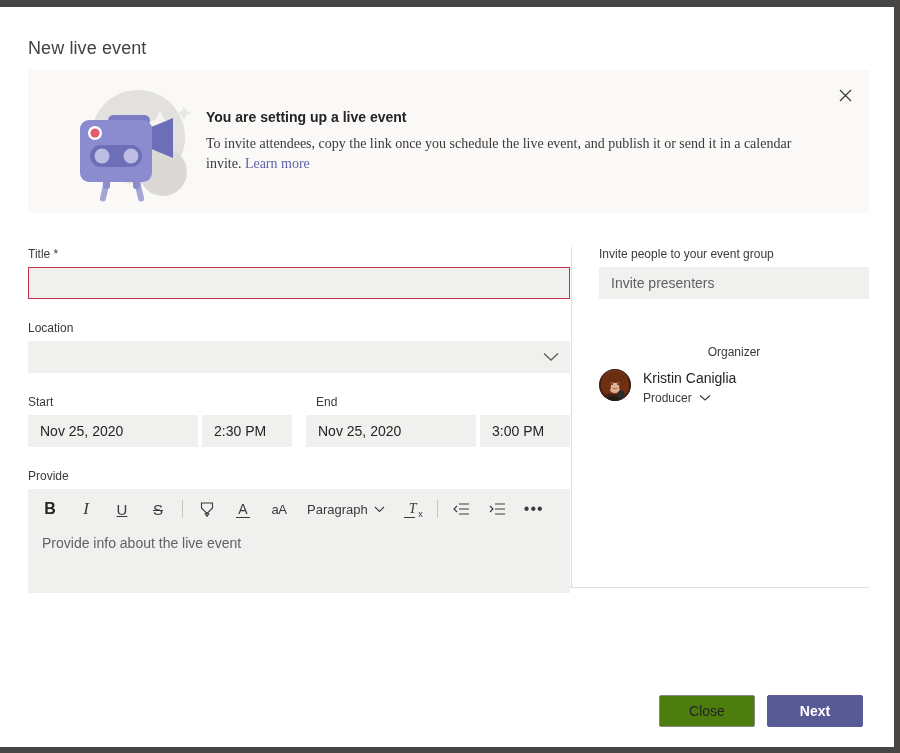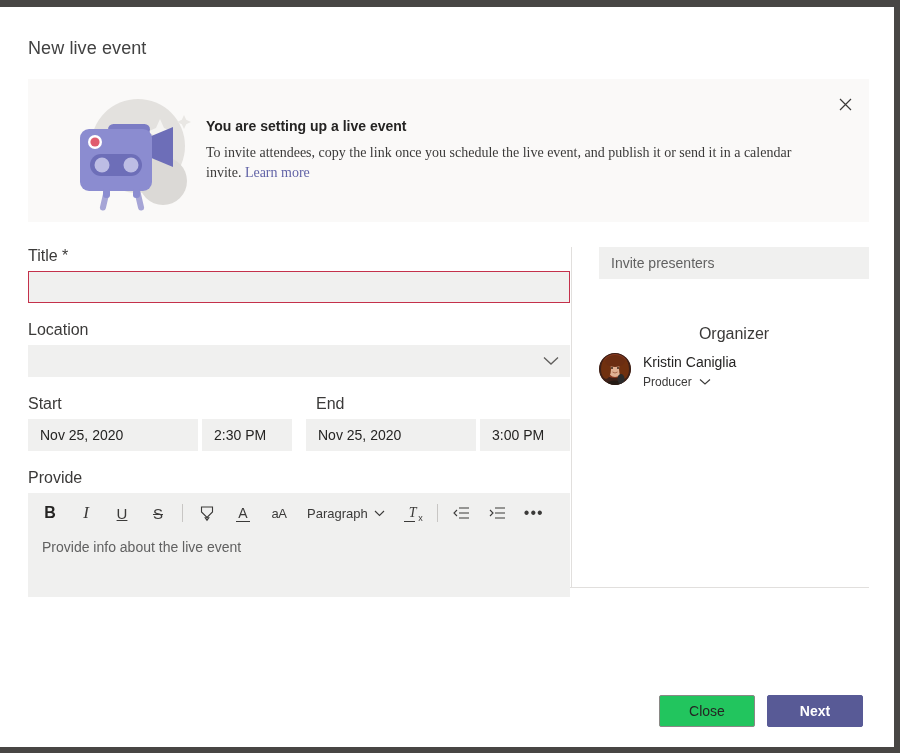--- a/index.html
+++ b/index.html
@@ -50,21 +50,21 @@
     left: 28px; top: 31px;
     font-size: 18px;
     color: #424242;
     letter-spacing: .1px;
     white-space: nowrap;
   }
 
   
   .banner {
     position: absolute;
-    left: 28px; top: 72px;
+    left: 28px; top: 63px;
     width: 841px; height: 143px;
     background: #faf9f8;
   }
   .banner-illustration {
     position: absolute;
     left: 18px; top: 12px;
     width: 175px; height: 120px;
   }
   .banner-text {
     position: absolute;
@@ -116,21 +116,21 @@
     background: #e1dfdd;
   }
   .section-divider {
     position: absolute;
     left: 28px; top: 580px;
     width: 841px; height: 1px;
     background: #e1dfdd;
   }
 
   .field-label {
-    font-size: 16px;
+    font-size: 12px;
     color: #3b3a39;
     margin-bottom: 6px;
     display: block;
   }
 
   .input-box {
     background: #f0f0ef;
     border: 1px solid transparent;
     height: 32px;
     font-size: 14px;
@@ -274,21 +274,21 @@
     height: 32px;
     min-width: 96px;
     font-size: 14px;
     font-family: "Liberation Sans", sans-serif;
     cursor: pointer;
     display: flex; align-items: center; justify-content: center;
     padding: 0 16px;
     border-radius: 2px;
   }
   .btn-secondary {
-    background: #22c55e;
+    background: #4d7c0f;
     border: 1px solid #8a8886;
     color: #252423;
   }
   .btn-primary {
     background: #585a96;
     border: 1px solid #585a96;
     color: #ffffff;
     font-weight: bold;
   }
 
@@ -455,20 +455,21 @@
             <div class="tb-btn" style="font-size:16px;letter-spacing:1px;">•••</div>
           </div>
 
           <div class="editor-body">Provide info about the live event</div>
         </div>
       </div>
     </div>
 
     <div class="form-right">
 
+      <label class="field-label">Invite people to your event group</label>
       <div class="invite-box">Invite presenters</div>
 
       <div class="organizer-block">
         <label class="field-label">Organizer</label>
 
         <div class="organizer-row">
           <div class="avatar">
             <svg width="32" height="32" viewBox="0 0 32 32">
               <defs>
                 <clipPath id="av">

